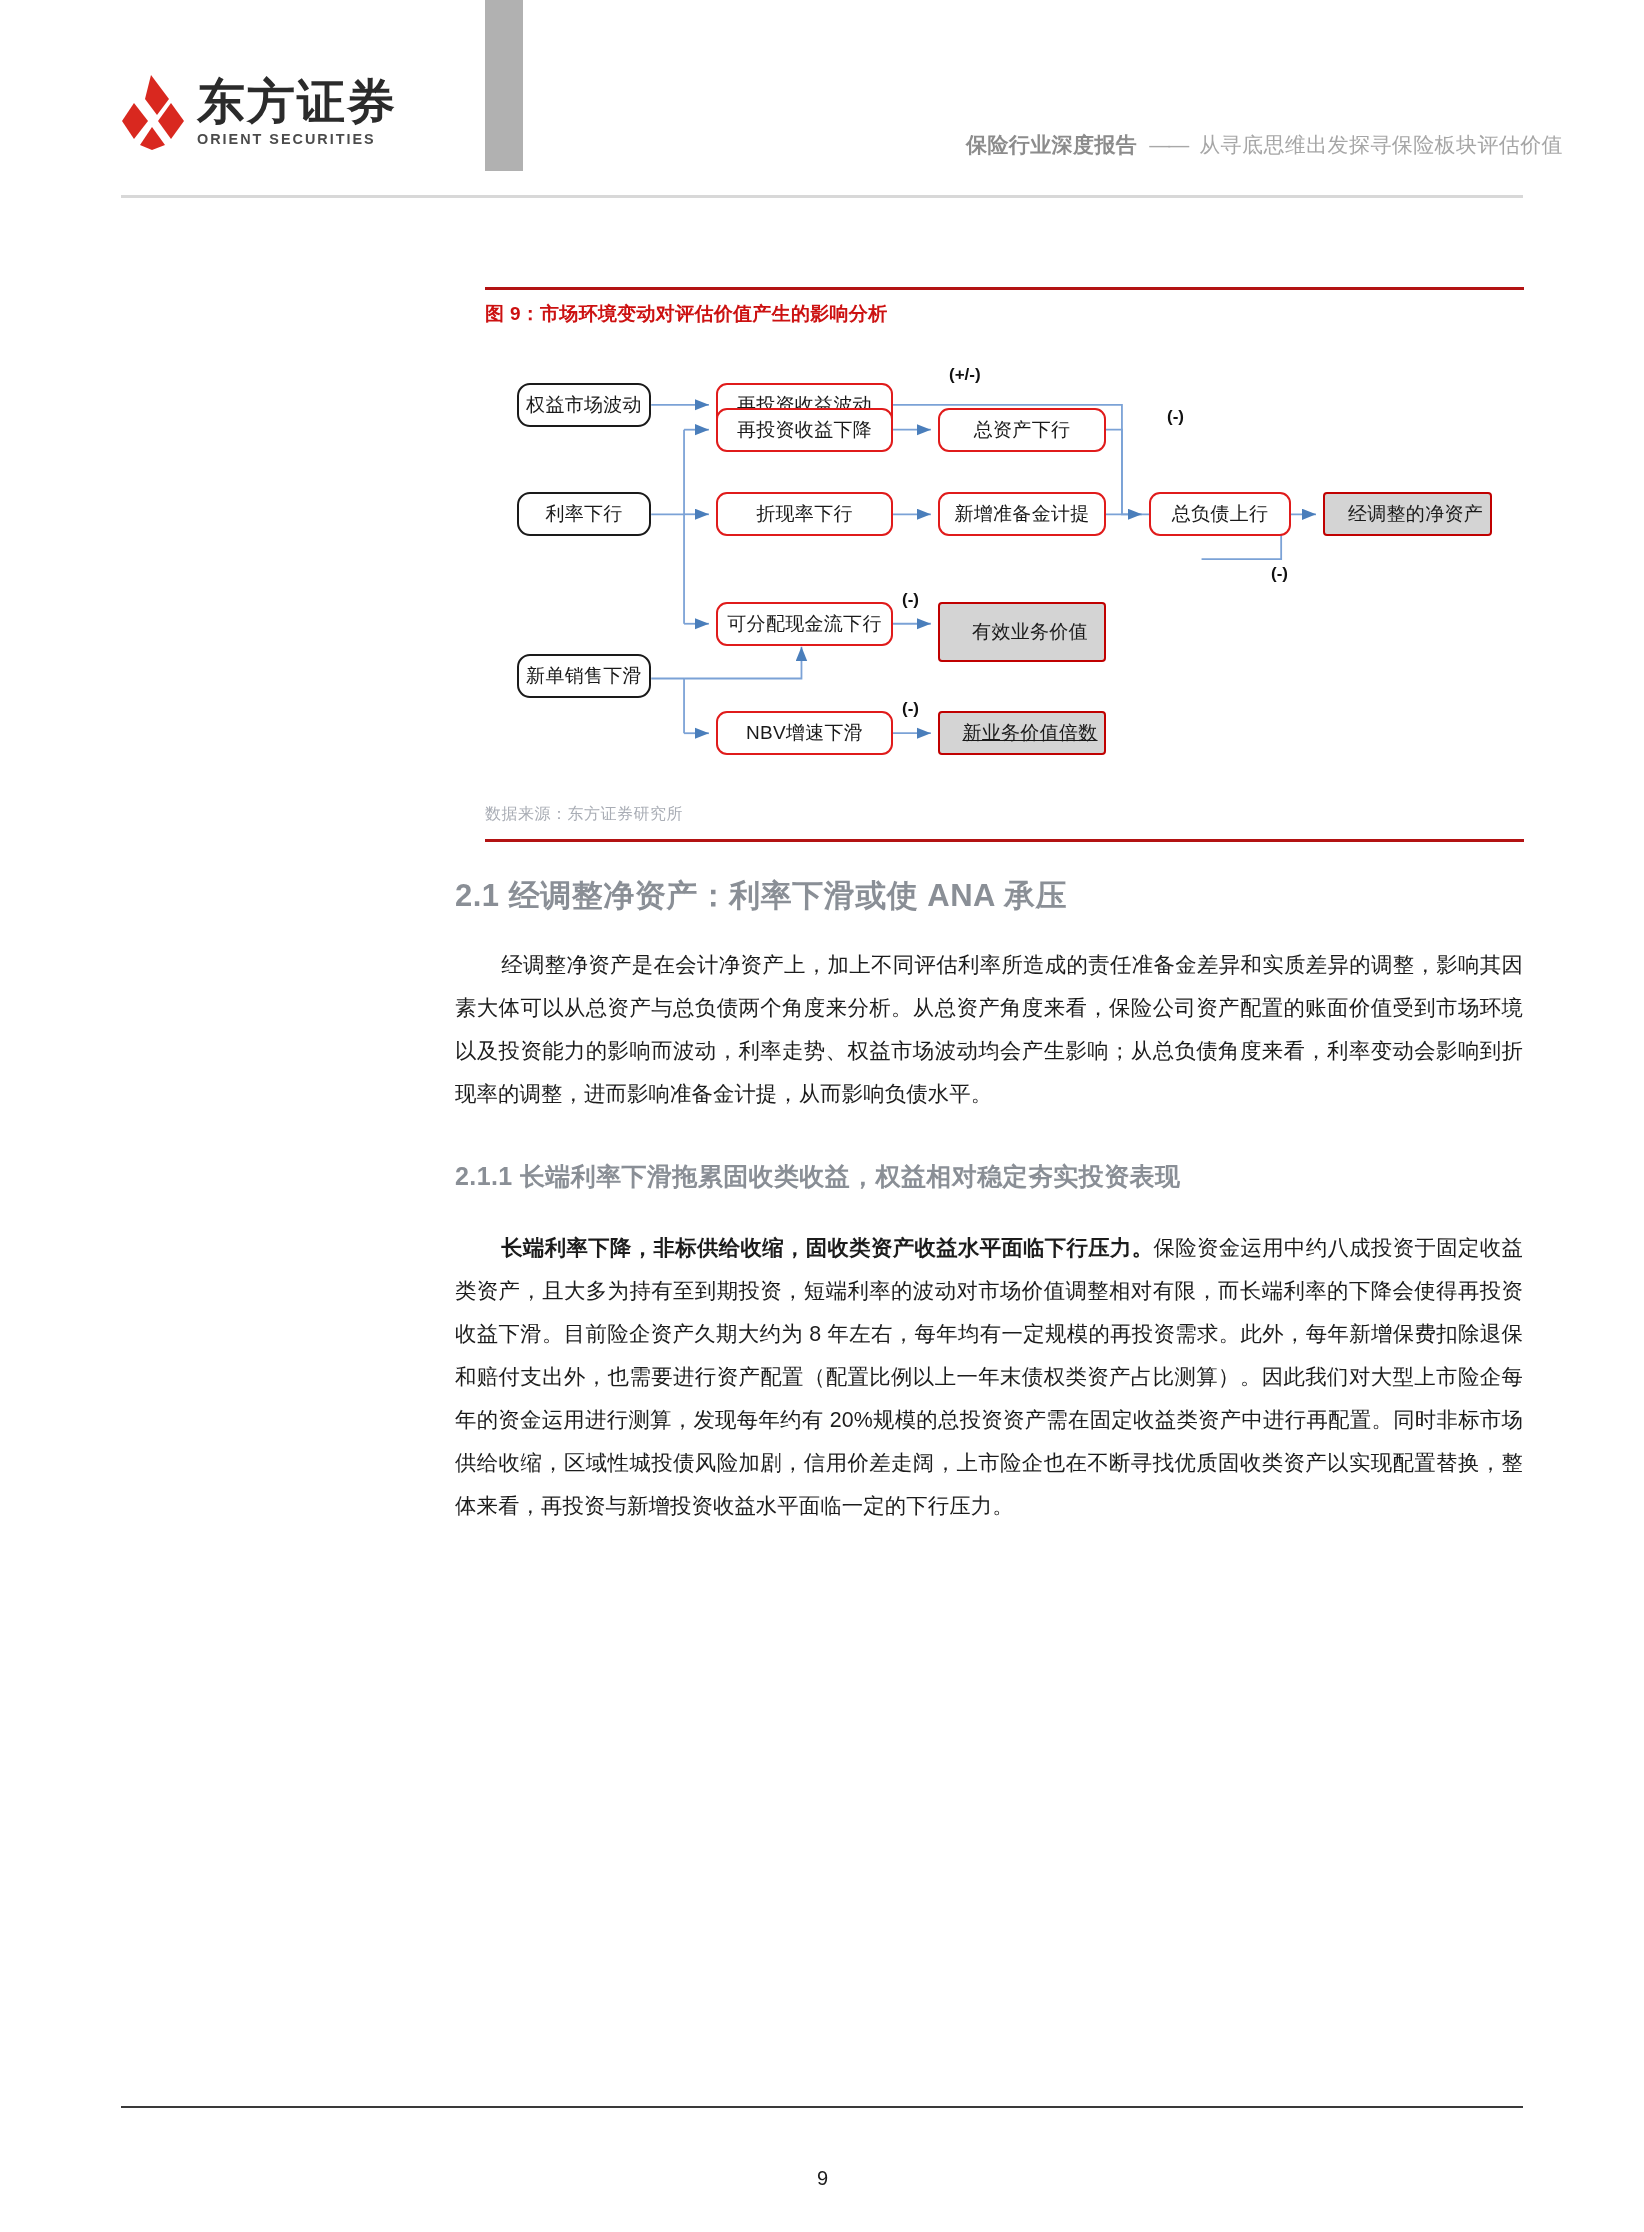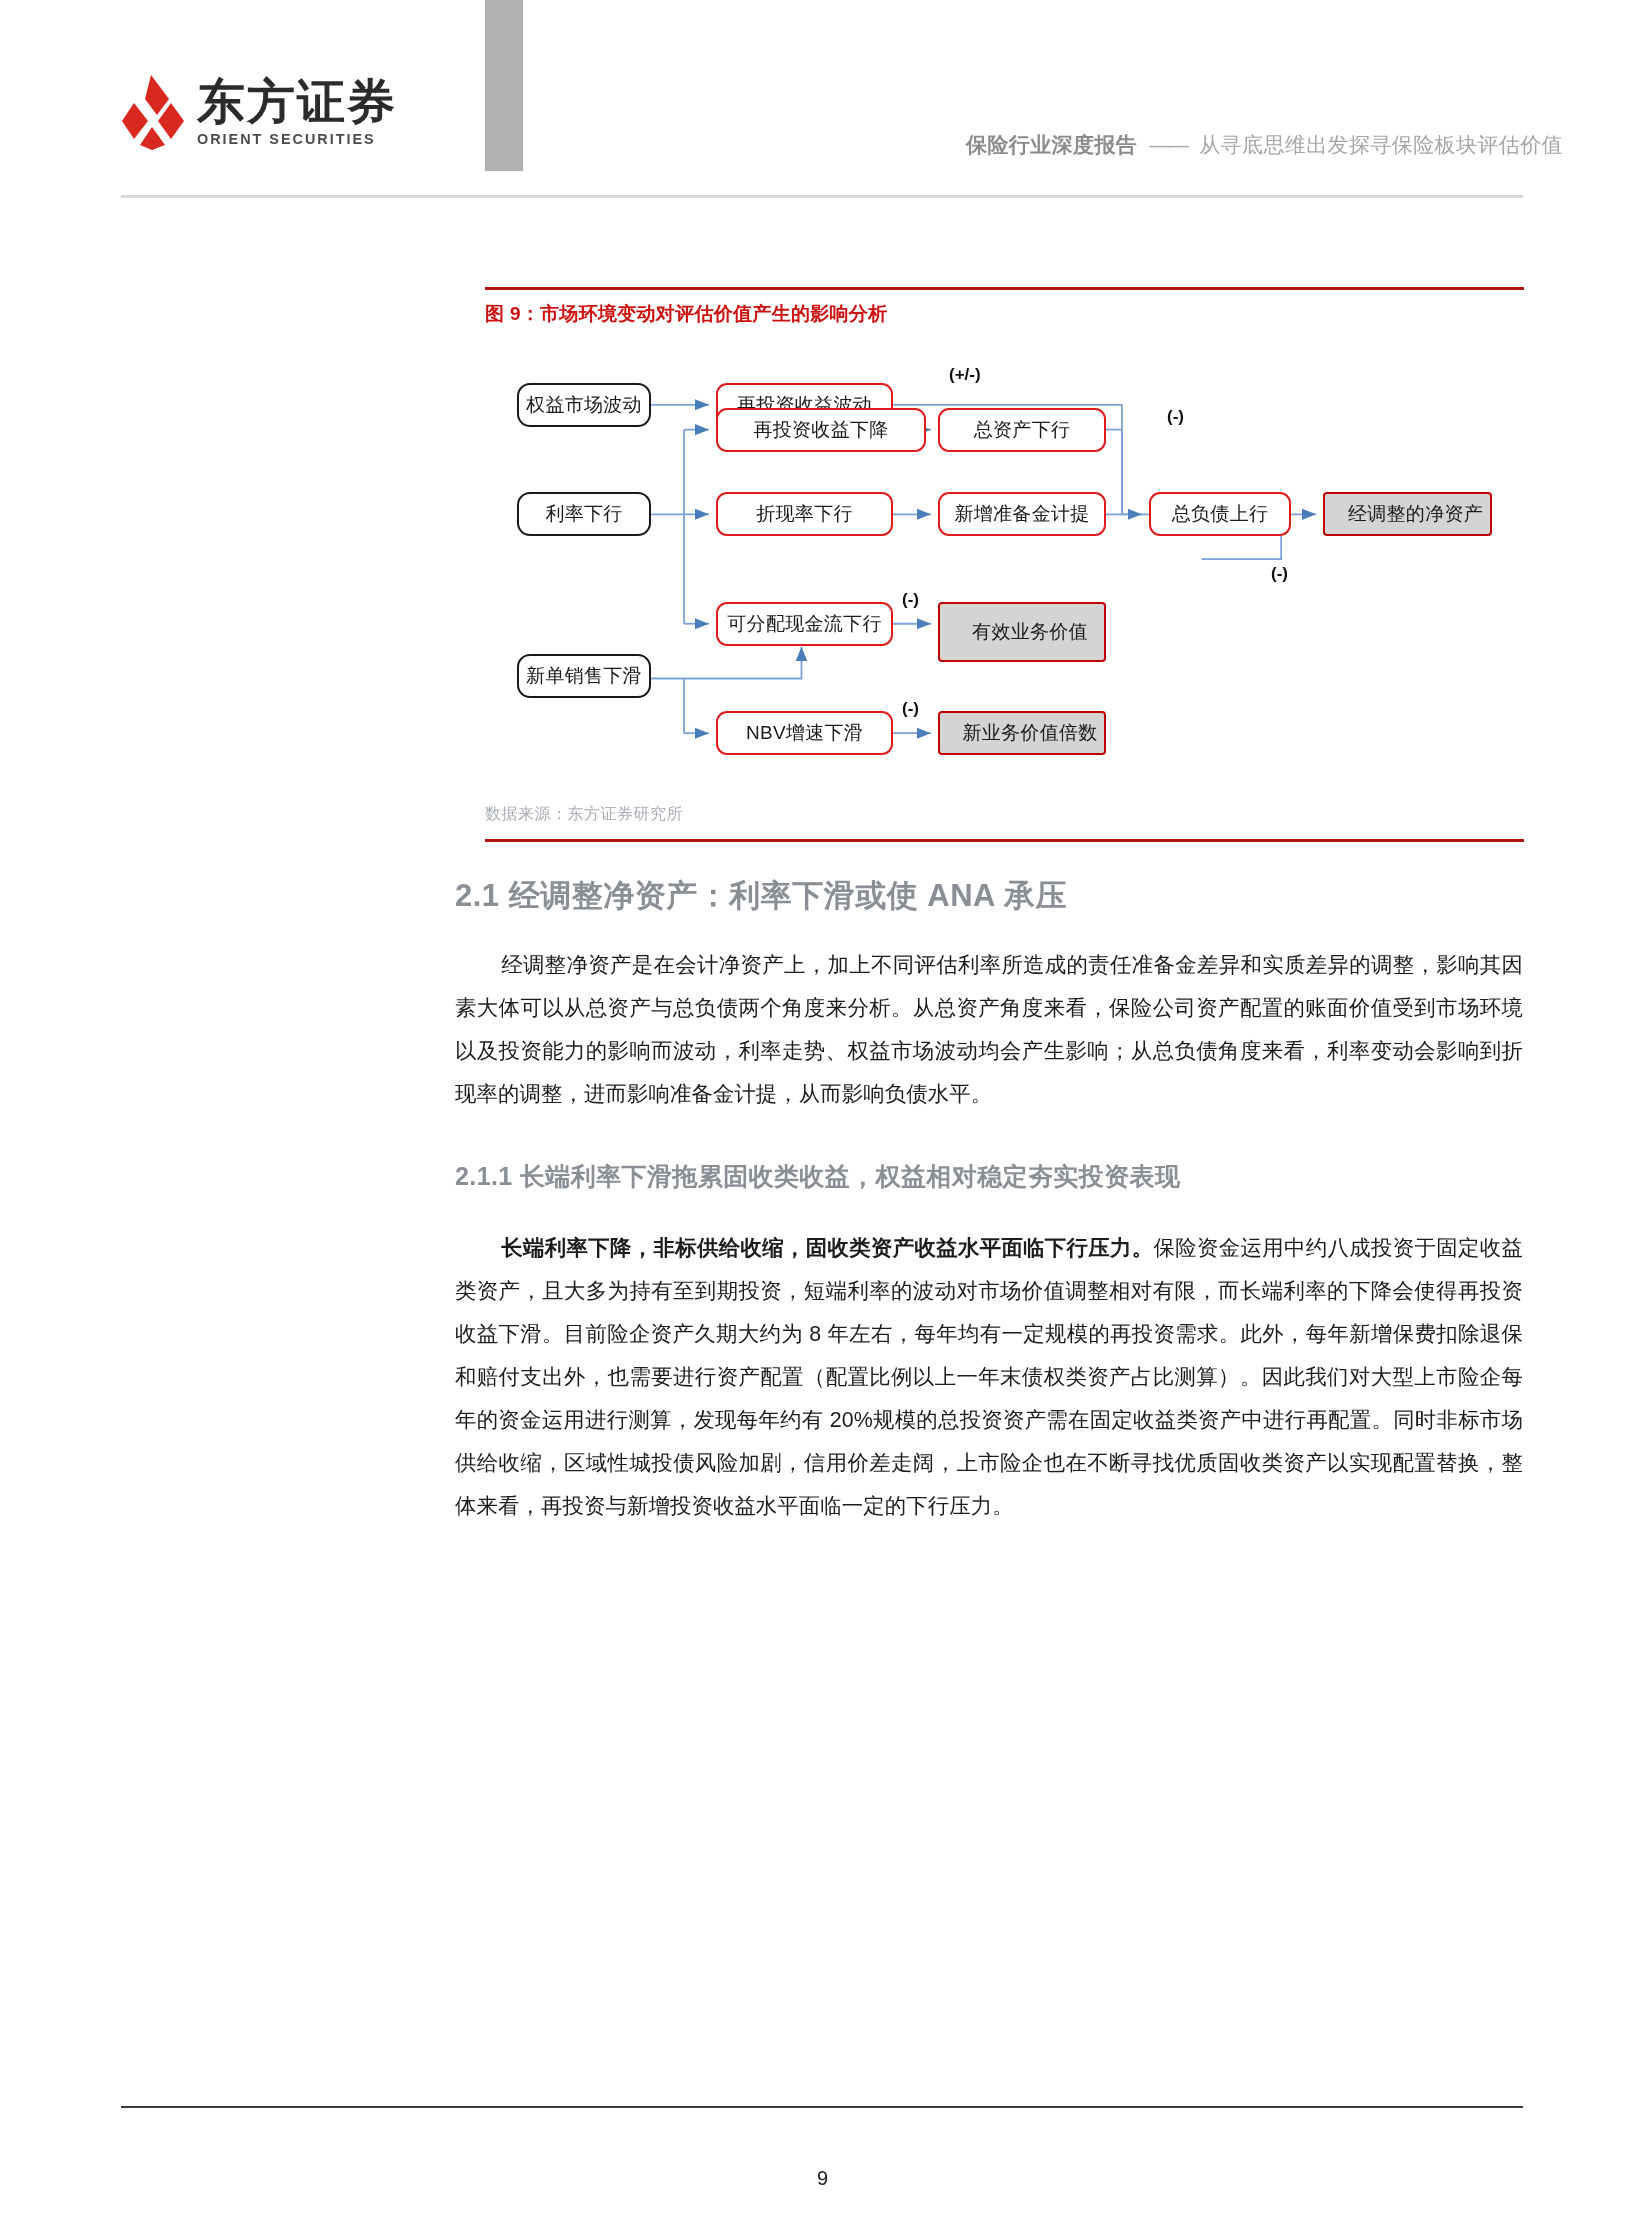--- a/index.html
+++ b/index.html
@@ -341,21 +341,21 @@
       </svg>
 
       <div class="node black" style="left:32px; top:38px; width:134px; height:44px;">
         <span>权益市场波动</span>
       </div>
 
       <div class="node red" style="left:231px; top:38px; width:177px; height:44px;">
         <span>再投资收益波动</span>
       </div>
 
-      <div class="node red" style="left:231px; top:63px; width:210px; height:44px;align-items:center;">
+      <div class="node red" style="left:231px; top:63px; width:177px; height:44px;align-items:center;">
         <span>再投资收益下降</span>
       </div>
 
       <div class="node red" style="left:453px; top:63px; width:168px; height:44px;align-items:center;">
         <span>总资产下行</span>
       </div>
 
       <div class="node black" style="left:32px; top:147px; width:134px; height:44px;">
         <span>利率下行</span>
       </div>
@@ -385,21 +385,21 @@
       </div>
 
       <div class="node black" style="left:32px; top:309px; width:134px; height:44px;">
         <span>新单销售下滑</span>
       </div>
 
       <div class="node red" style="left:231px; top:366px; width:177px; height:44px;">
         <span>NBV增速下滑</span>
       </div>
 
-      <div class="node gray-fill" style="left:453px; top:366px; width:168px; height:44px;">
+      <div class="node gray-fill" style="left:453px; top:366px; width:168px; height:44px;text-decoration:underline;">
         <span>新业务价值倍数</span>
       </div>
 
       <div class="sign-label" style="left:464px; top:20px;">
         <span>(+/-)</span>
       </div>
       <div class="sign-label" style="left:682px; top:62px;">
         <span>(-)</span>
       </div>
       <div class="sign-label" style="left:786px; top:219px;">

